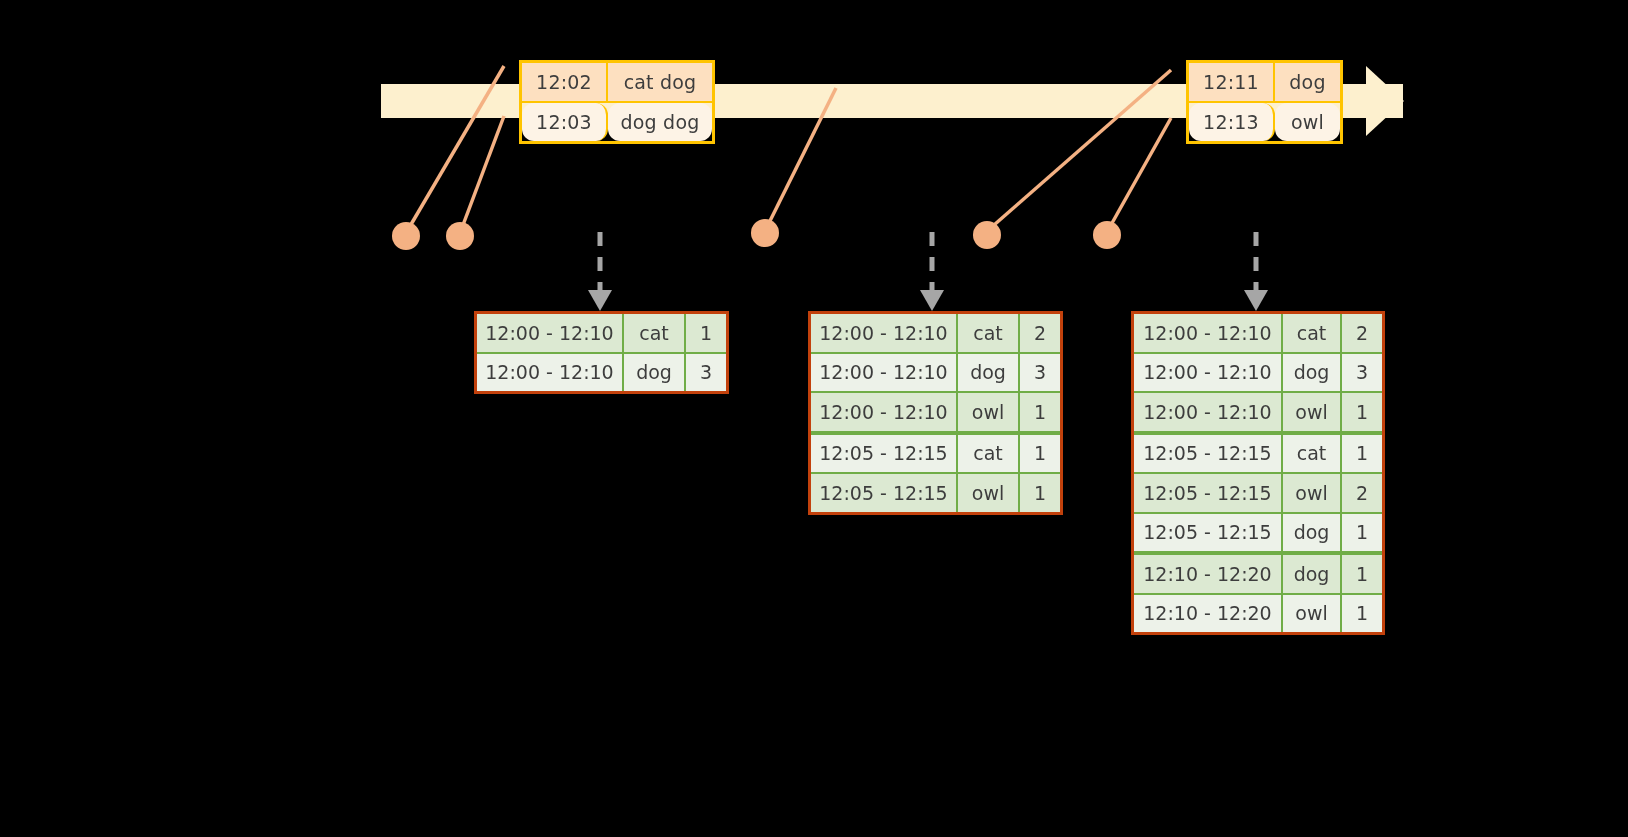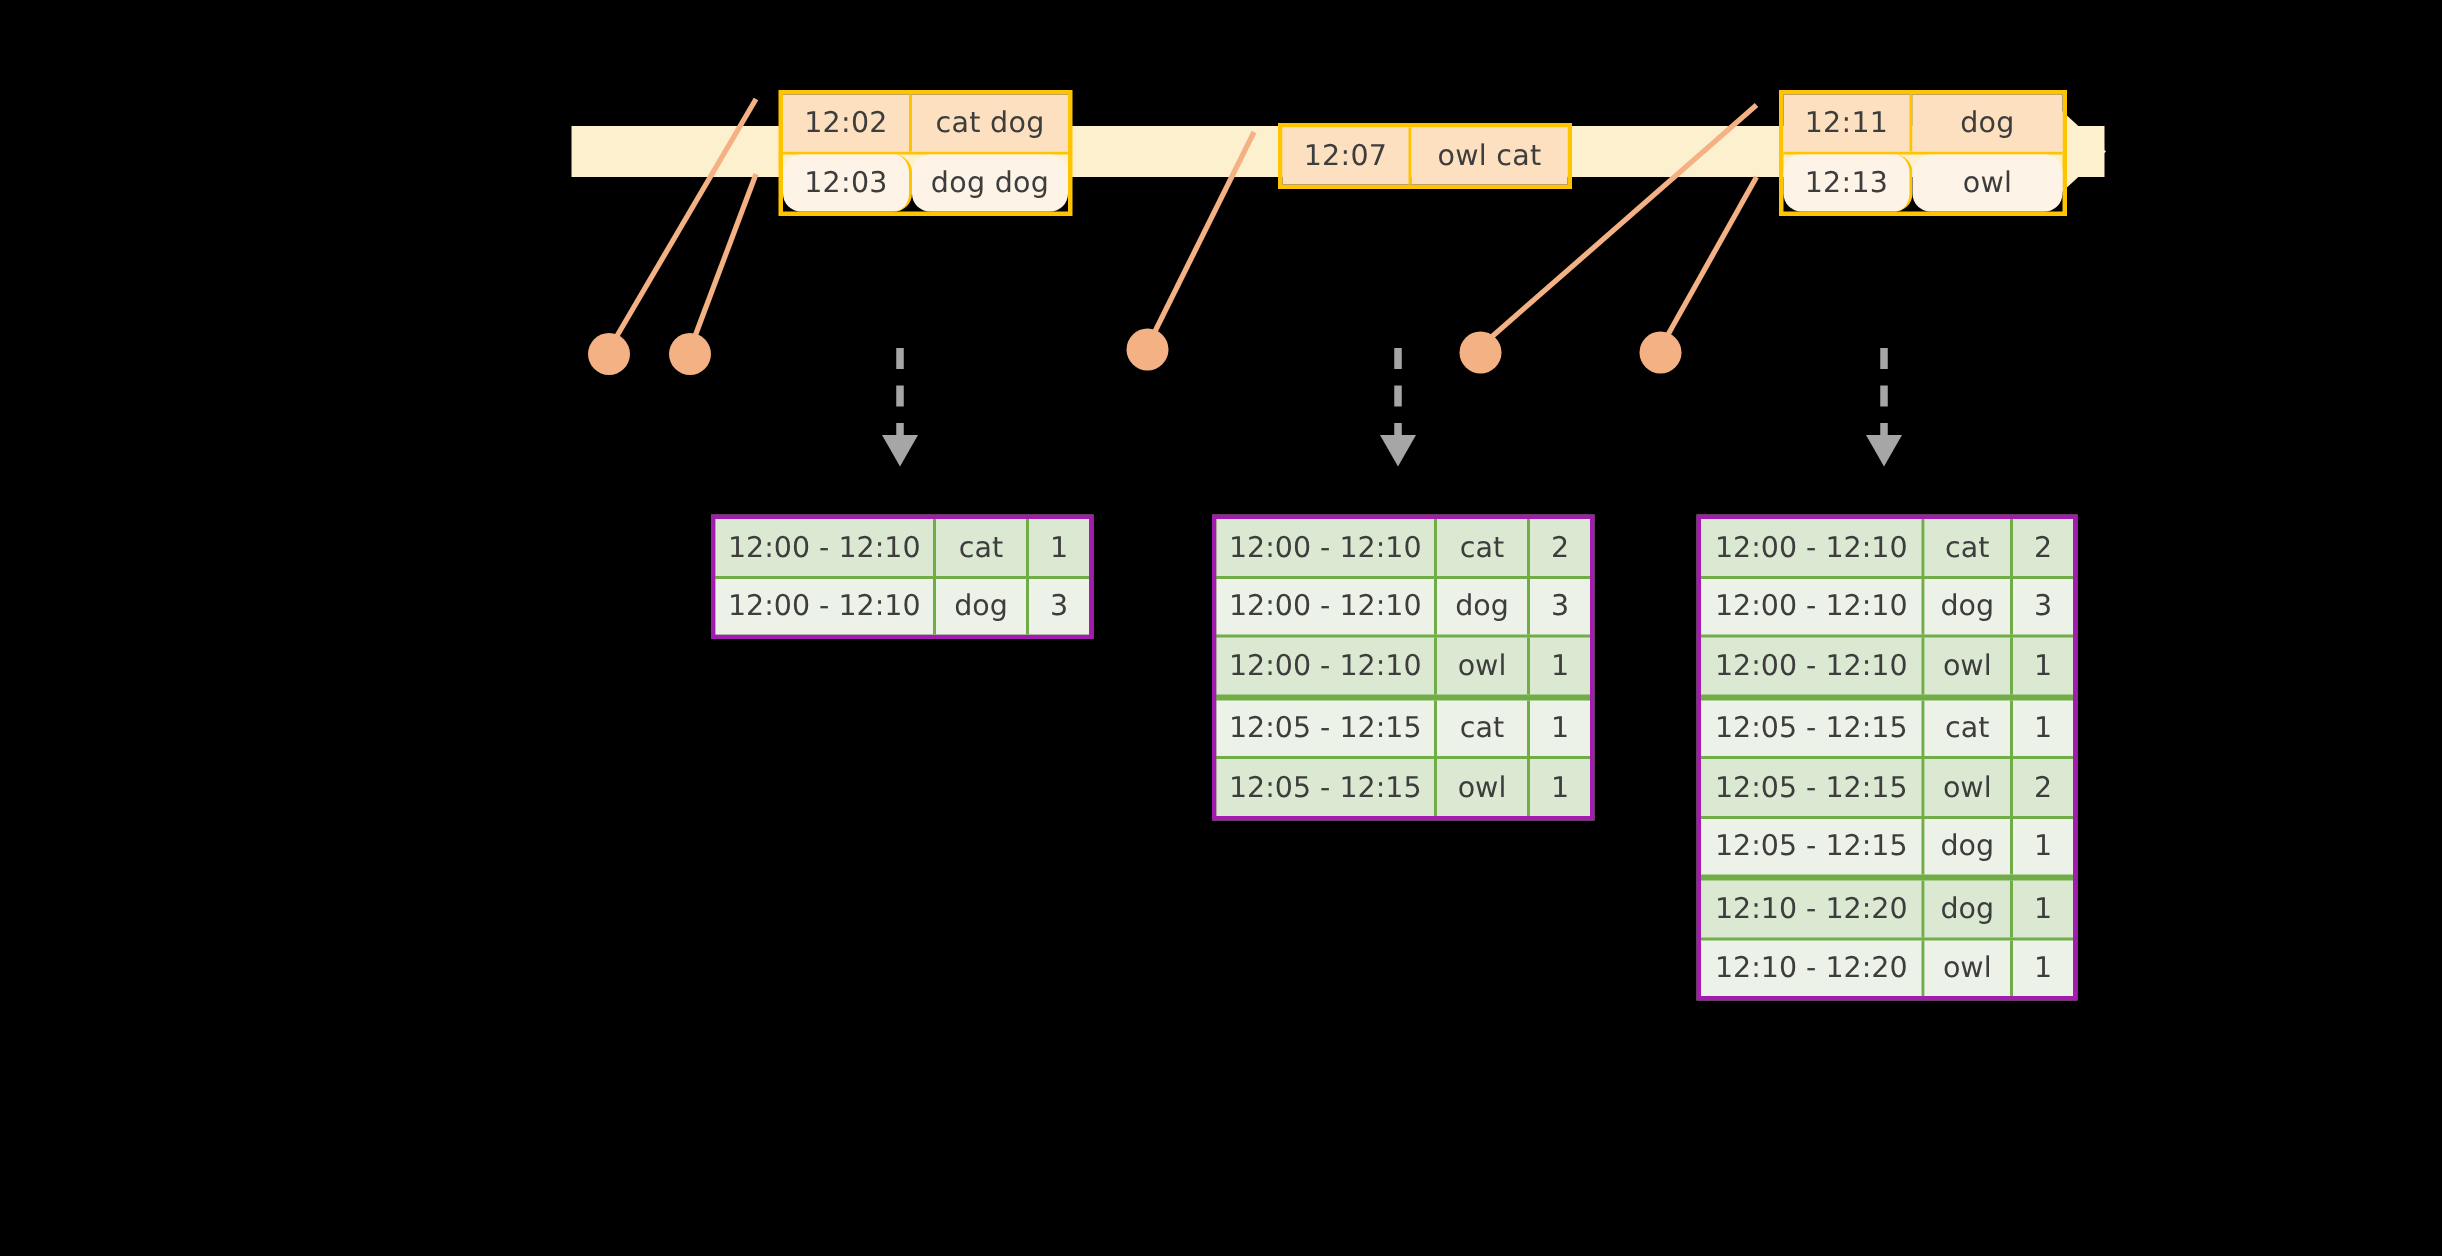--- a/index.html
+++ b/index.html
@@ -60,25 +60,24 @@
     border-right: 2px solid #FFC400;
   }
   .cell-words {
     flex: 1 1 auto;
     padding: 0 10px;
   }
 
   
   .result-table {
     position: absolute;
-    border: 3px solid #a21caf;
+    border: 3px solid #c2410c;
     box-sizing: border-box;
     z-index: 5;
     background: #70AD47;
-    margin-top: 32px;
   }
   .res-row {
     display: flex;
     align-items: stretch;
     height: 37.5px;
   }
   .res-row + .res-row { border-top: 2px solid #70AD47; }
   .res-row.group-end + .res-row { border-top: 4px solid #70AD47; }
   .res-row.shade .rcell { background: #DCE9D2; }
   .res-row.light .rcell { background: #EDF2E9; }
@@ -148,28 +147,22 @@
     <div class="event-row shade">
       <div class="cell cell-time">12:02</div>
       <div class="cell cell-words">cat dog</div>
     </div>
     <div class="event-row light">
       <div class="cell cell-time">12:03</div>
       <div class="cell cell-words">dog dog</div>
     </div>
   </div>
 
-  <div class="event-box" style="left:836px; top:82px; width:196px;">
-    <div class="event-row shade">
-      <div class="cell cell-time">12:07</div>
-      <div class="cell cell-words">owl cat</div>
-    </div>
-  </div>
-
-  <div class="event-box" style="left:1170px; top:60px; width:192px;">
+
+  <div class="event-box" style="left:1170px; top:60px; width:157px;">
     <div class="event-row shade">
       <div class="cell cell-time">12:11</div>
       <div class="cell cell-words">dog</div>
     </div>
     <div class="event-row light">
       <div class="cell cell-time">12:13</div>
       <div class="cell cell-words">owl</div>
     </div>
   </div>
 

